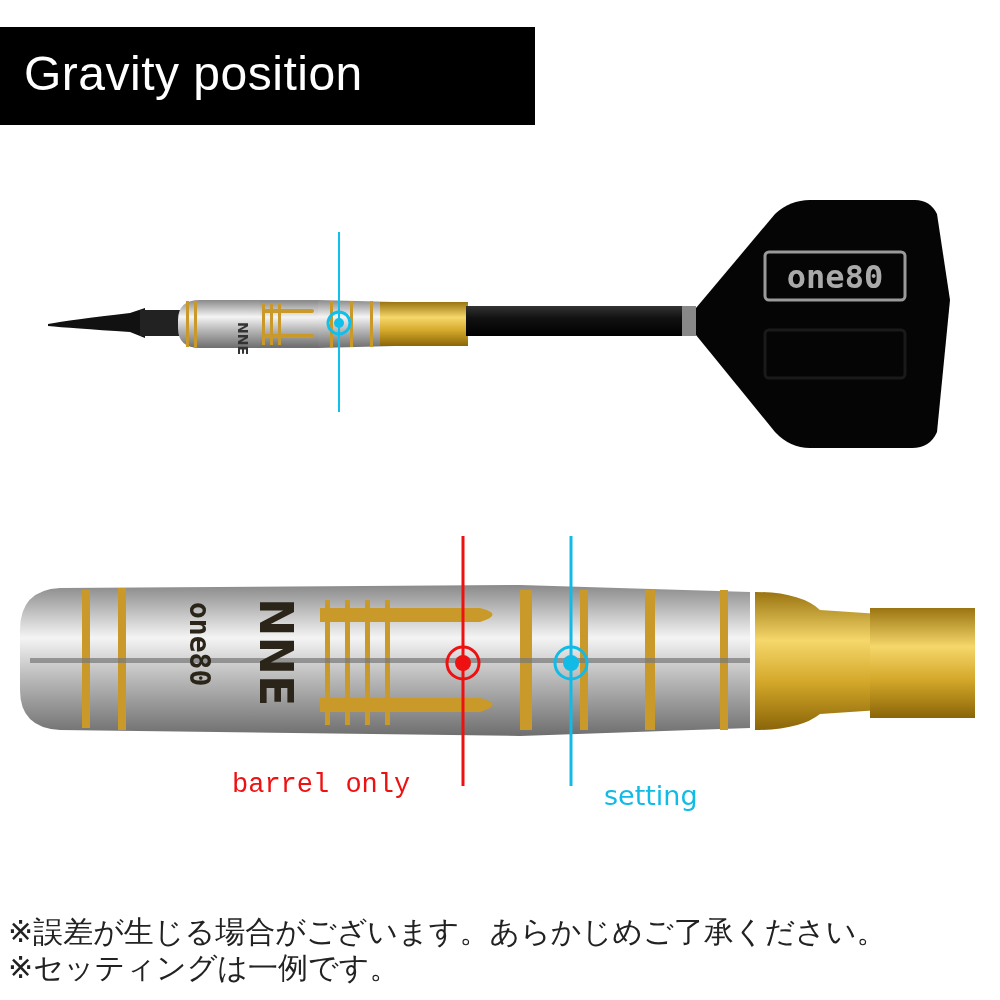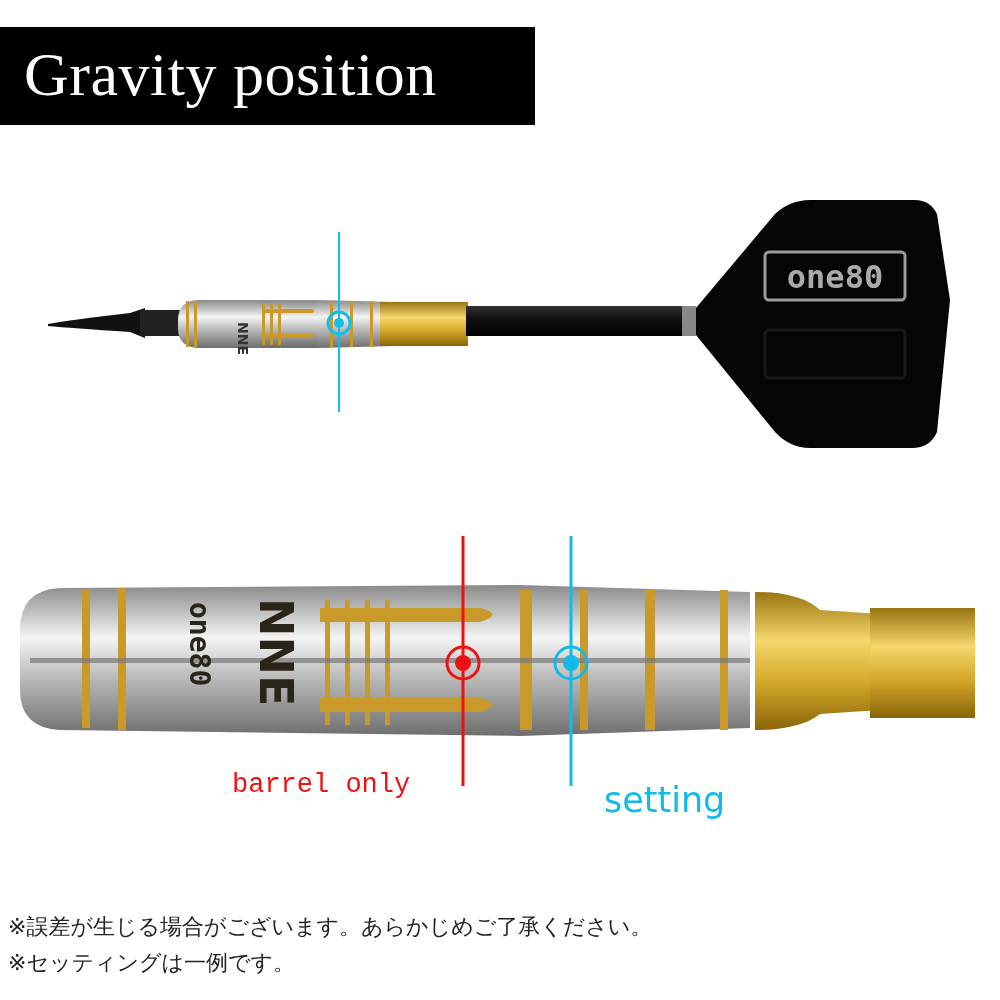--- a/index.html
+++ b/index.html
@@ -1,22 +1,22 @@
 <!DOCTYPE html>
 <html><head>
 <meta charset="utf-8">
 <style>
   html, body { margin:0; padding:0; background:#ffffff; }
   body { width:1000px; height:1000px; position:relative; overflow:hidden; font-family:"DejaVu Sans", sans-serif; }
   .title-bar { position:absolute; left:0; top:27px; width:535px; height:98px; background:#000; }
-  .title-text { position:absolute; left:24px; top:12px; color:#fff; font-size:62px; line-height:70px; font-family:Liberation Serif, serif; letter-spacing:0.5px; }
+  .title-text { position:absolute; left:24px; top:12px; color:#fff; font-size:48px; line-height:70px; font-family:Liberation Sans, sans-serif; letter-spacing:0.5px; }
   .abs { position:absolute; }
   .label-red { position:absolute; left:232px; top:770px; color:#ee1111; font-size:27px; font-family:Liberation Mono, monospace; }
-  .label-blue { position:absolute; left:604px; top:780px; color:#11bbe6; font-size:35px; font-family:"DejaVu Sans", sans-serif; }
-  .note { position:absolute; left:8px; font-size:22px; color:#222; font-family:"DejaVu Sans", sans-serif; white-space:nowrap; }
+  .label-blue { position:absolute; left:604px; top:780px; color:#11bbe6; font-size:27px; font-family:"DejaVu Sans", sans-serif; }
+  .note { position:absolute; left:8px; font-size:30px; color:#222; font-family:"DejaVu Sans", sans-serif; white-space:nowrap; }
 </style>
 </head>
 <body>
 
 <div class="title-bar">
   <div class="title-text">Gravity position</div>
 </div>
 
 <svg class="abs" style="left:0;top:180px" width="1000" height="280">
   <defs>

